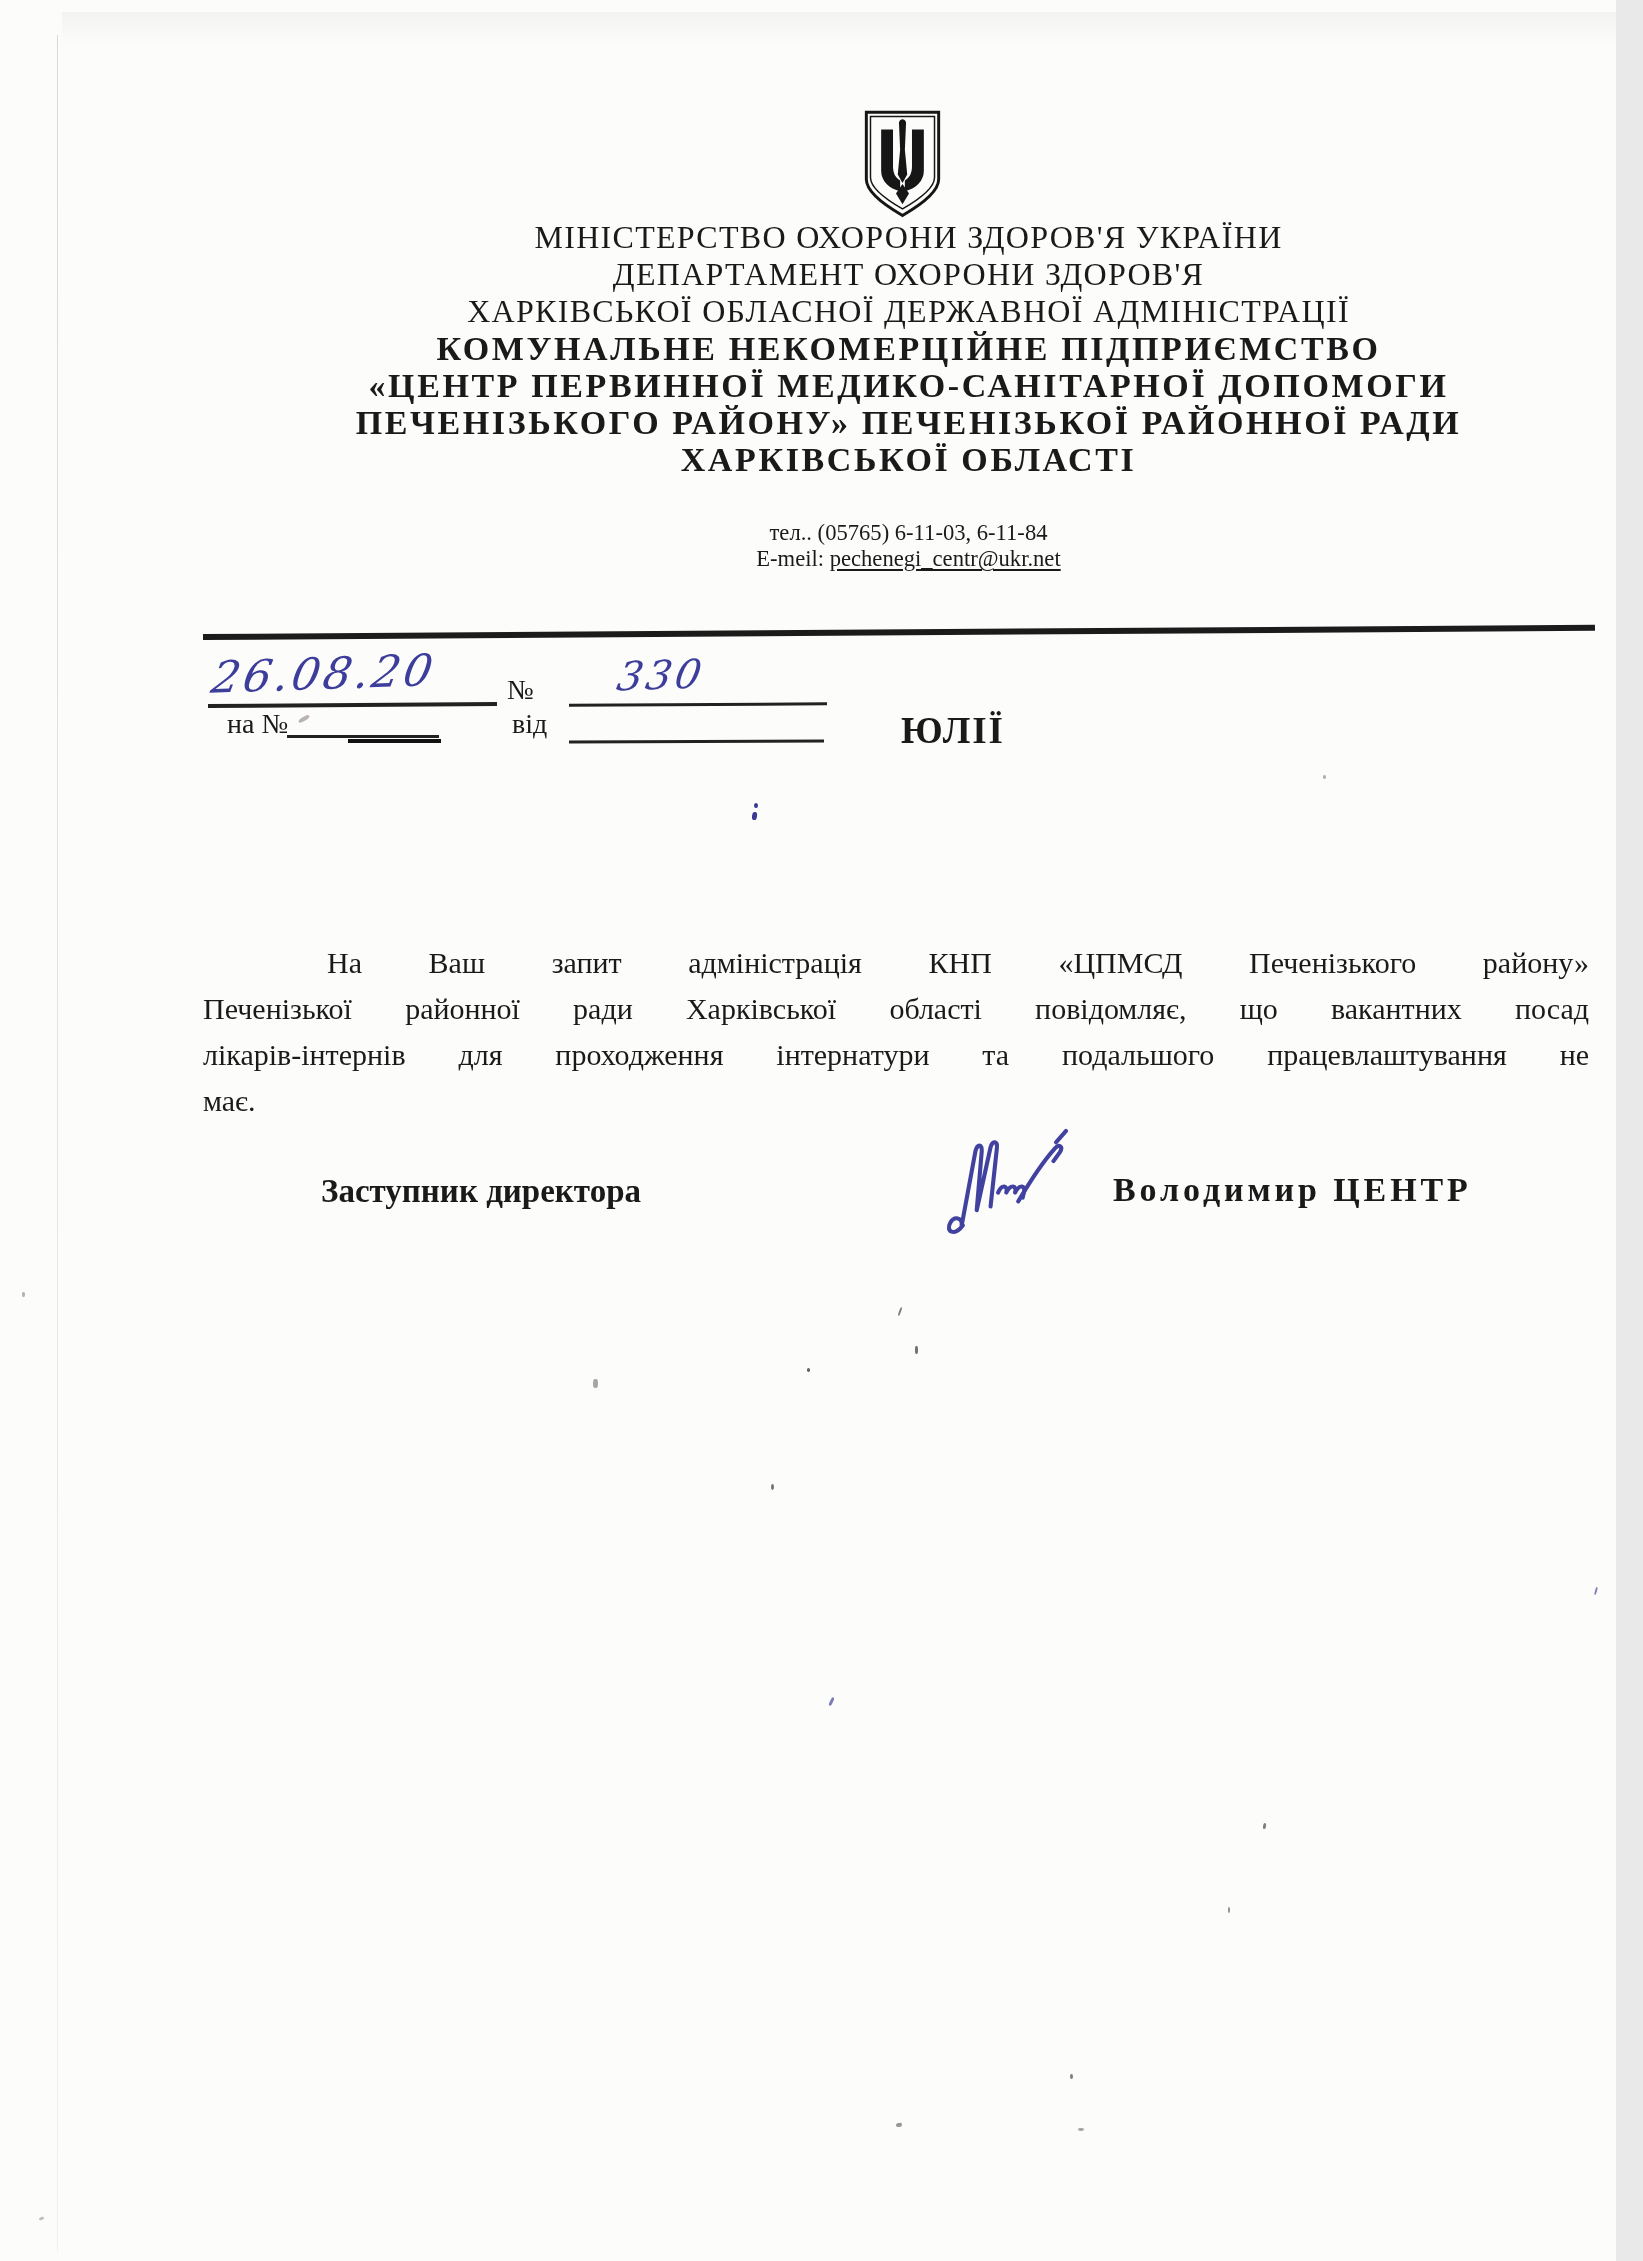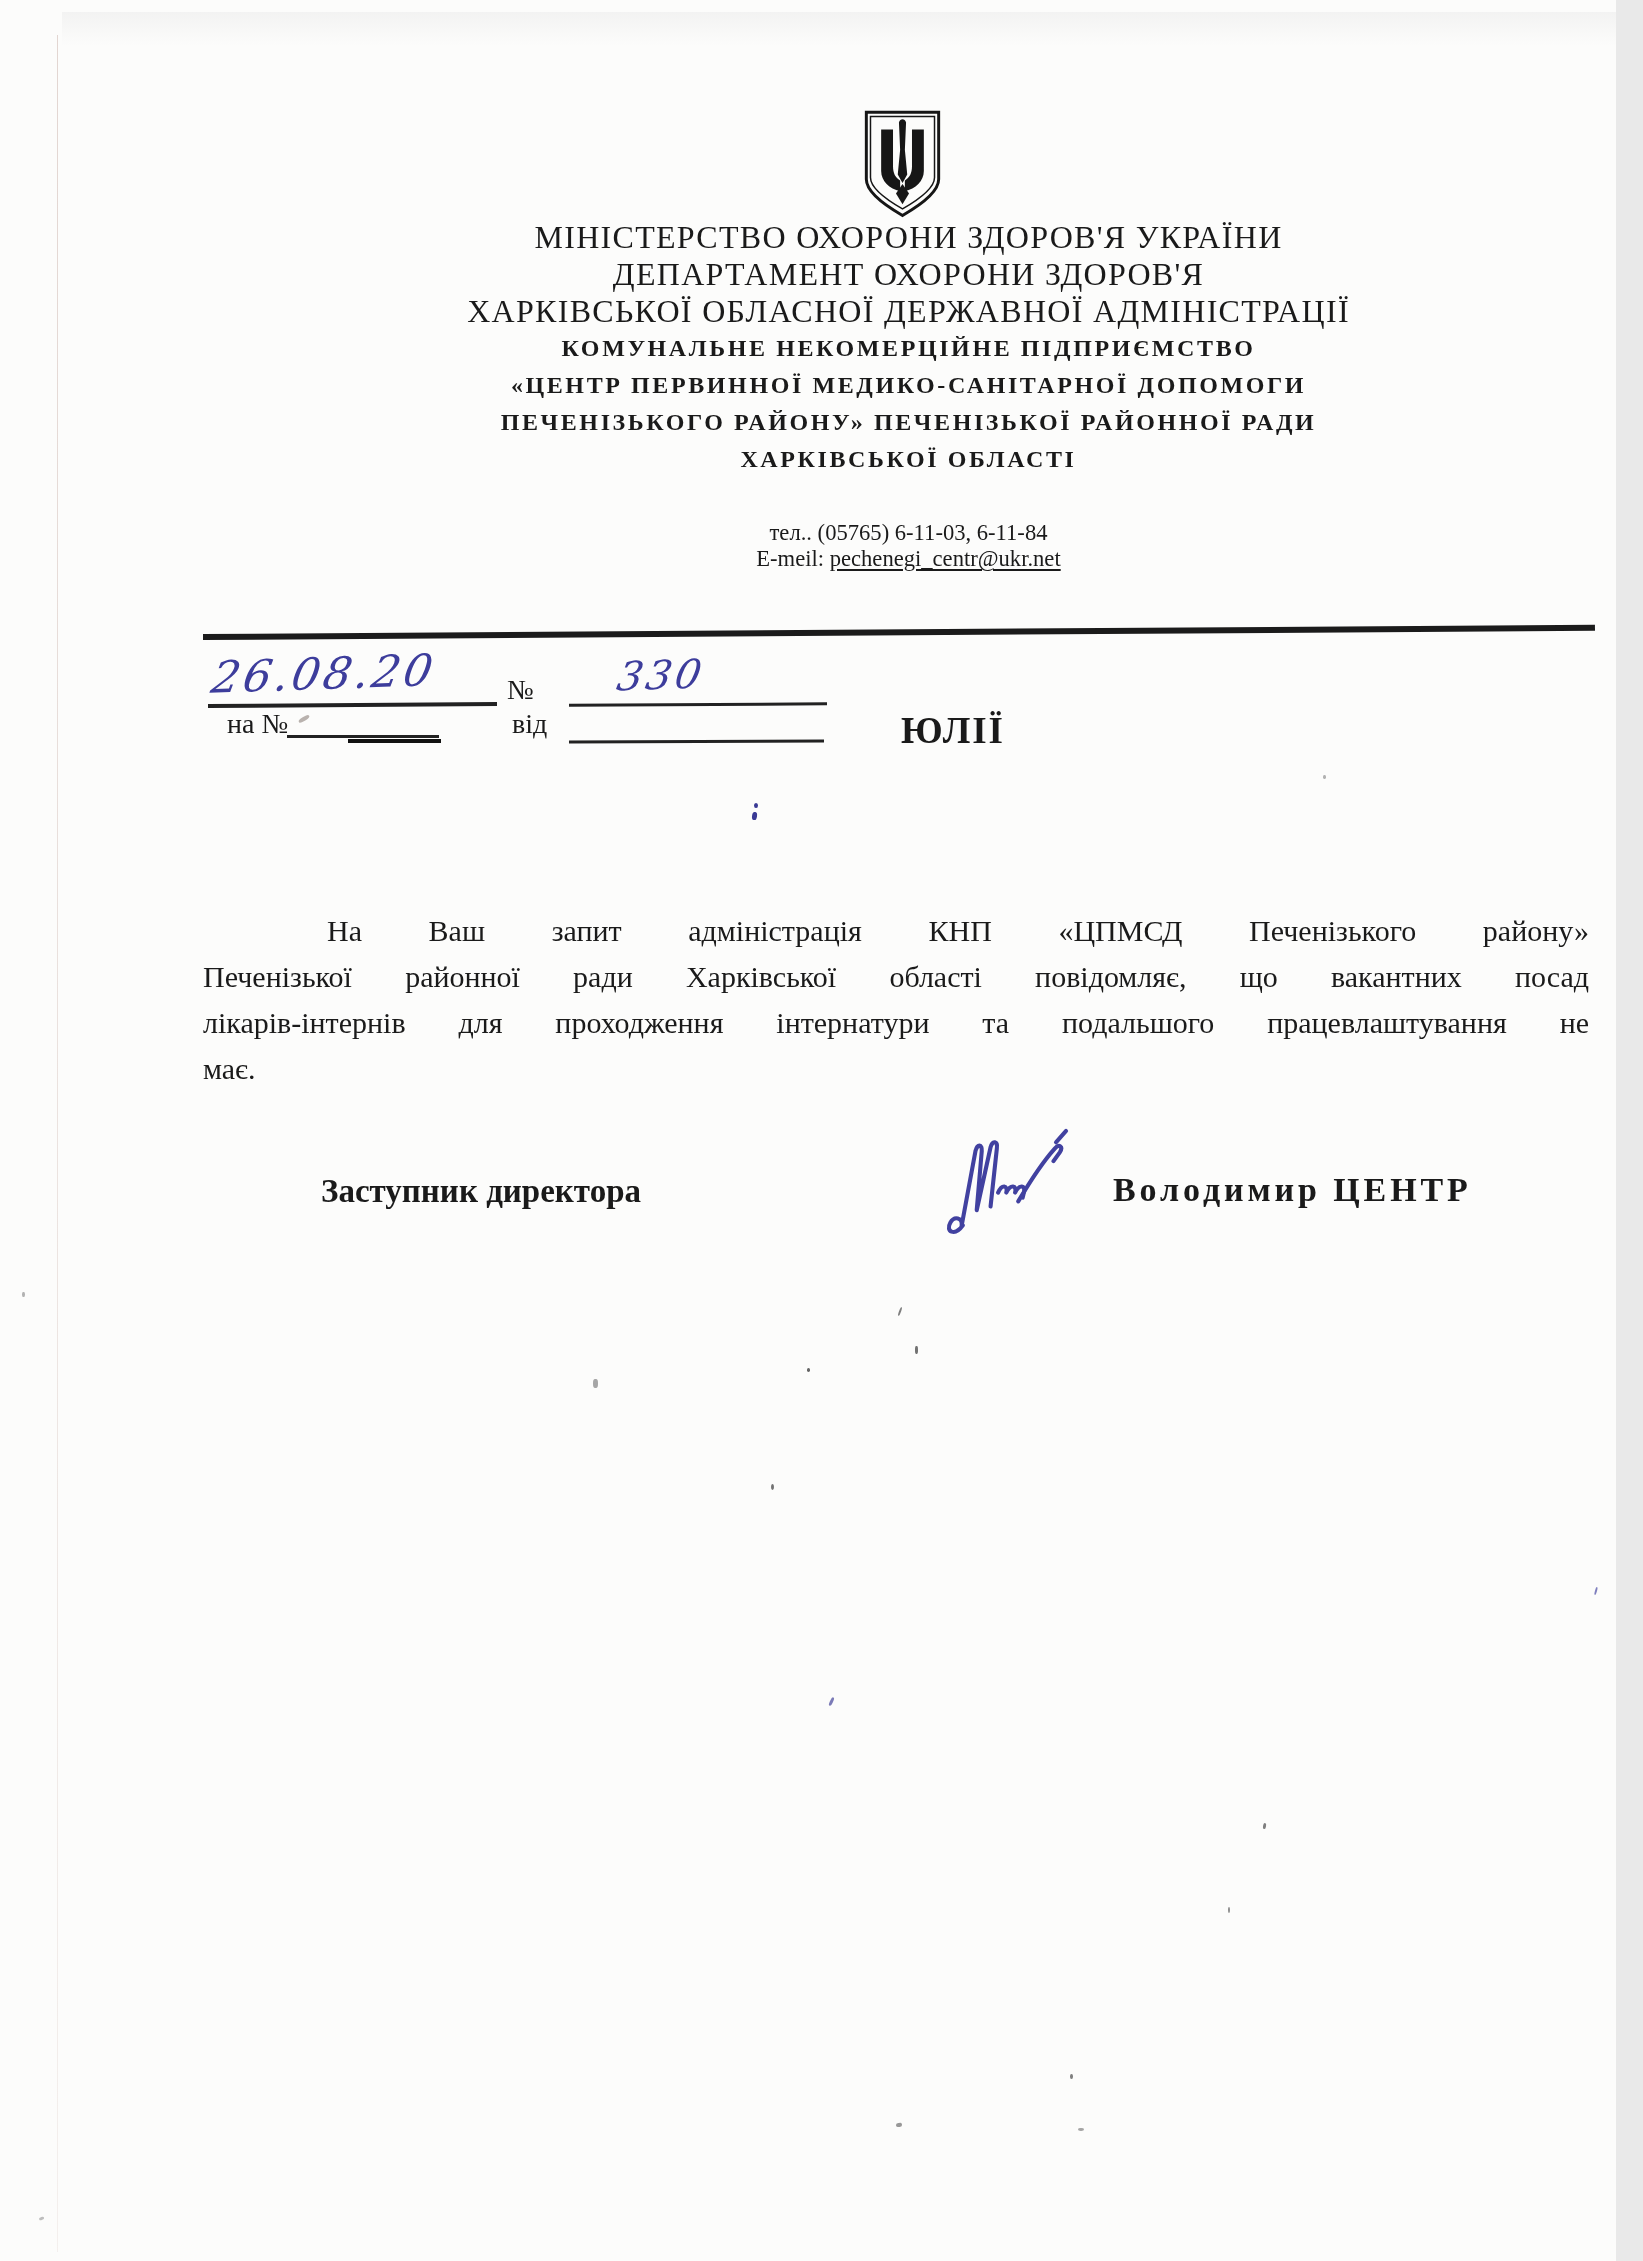--- a/index.html
+++ b/index.html
@@ -14,41 +14,41 @@
   .scan-top{position:absolute;left:62px;top:11.6px;right:0;height:34px;
     background:linear-gradient(180deg,rgba(120,120,125,0.07),rgba(120,120,125,0.02) 70%,transparent);}
   .paper-edge{position:absolute;left:57px;top:35px;width:1.3px;height:2217px;
     background:linear-gradient(180deg,rgba(205,182,175,0.55),rgba(205,182,175,0.18));}
   .speck{position:absolute;border-radius:45%;}
 
   
   .emblem{position:absolute;left:861px;top:108px;width:83px;height:113px;}
   .head-block{position:absolute;left:193px;top:219px;width:1431px;text-align:center;}
   .head-line{font-size:32px;line-height:37px;letter-spacing:1.3px;white-space:nowrap;}
-  .head-line.bold{font-weight:700;font-size:24px;letter-spacing:2.6px;}
+  .head-line.bold{font-weight:700;font-size:34px;letter-spacing:2.6px;}
   .addr-block{position:absolute;left:193px;top:520px;width:1431px;text-align:center;}
   .addr-line{font-size:22.6px;line-height:26.4px;white-space:nowrap;}
   .email-addr{text-decoration:underline;text-underline-offset:3.2px;}
 
   
   .rule-top{position:absolute;left:203px;top:634px;width:1392px;height:5.8px;background:#1b1b1b;
     transform:rotate(-0.38deg);transform-origin:left center;}
   .hand{font-family:"DejaVu Serif","Liberation Serif",serif;font-style:italic;color:#3d3d9c;
     transform:skewX(-12deg) rotate(-2deg);letter-spacing:3.2px;}
   .hand-date{position:absolute;left:213px;top:648px;font-size:44px;}
   .hand-num{position:absolute;left:618px;top:652px;font-size:40px;}
   .ref-label{position:absolute;font-size:28px;}
   .u-line{position:absolute;background:#222;}
   .addressee{position:absolute;left:901px;top:709px;font-size:37px;font-weight:700;letter-spacing:1.9px;}
   .ink-dot{position:absolute;background:#3a3a95;border-radius:50%;}
 
   
   .body-block{position:absolute;left:203px;top:908px;width:1386px;font-size:30px;line-height:46px;}
   .jline{text-align:justify;text-align-last:justify;white-space:normal;}
-  .jline.first{padding-left:124px;}
+  .jline.first{padding-left:124px;margin-top:32px;}
   .jline.last{text-align-last:left;}
 
   
   .sig-position{position:absolute;left:321px;top:1173px;font-size:33px;font-weight:700;}
   .sig-name{position:absolute;left:1113px;top:1171px;font-size:34px;font-weight:700;letter-spacing:3.9px;}
   .sig-svg{position:absolute;left:944px;top:1113px;width:151px;height:129px;}
 </style>
 </head>
 <body>
 

